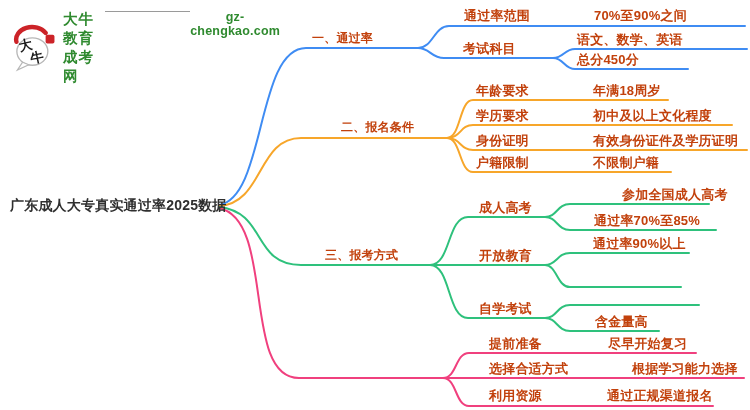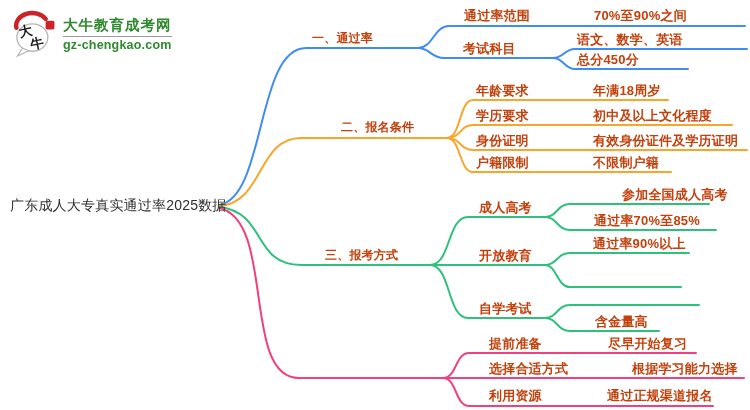--- a/index.html
+++ b/index.html
@@ -6,23 +6,23 @@
   #stage{
     position:relative;width:750px;height:410px;background:#ffffff;overflow:hidden;
     font-family:"Liberation Sans","DejaVu Sans",sans-serif;
   }
   #connectors{position:absolute;left:0;top:0;width:750px;height:410px;}
   .n{
     position:absolute;height:18px;line-height:18px;font-size:13px;color:#c2410c;
     white-space:nowrap;letter-spacing:0.2px;font-weight:bold;
   }
   .bl{font-size:12px;}
-  .central{font-size:14px;font-weight:400;color:#2f2f2f;}
+  .central{font-size:14px;font-weight:700;color:#2f2f2f;}
   .logo{position:absolute;left:12px;top:10px;display:flex;align-items:center;gap:5px;}
-  .logo-text{display:flex;flex-direction:column;}
+  .logo-text{display:flex;flex-direction:row;}
   .logo-title{font-size:14.5px;font-weight:700;color:#2f8a2f;letter-spacing:1px;}
   .logo-divider{border-top:1px solid #9a9a9a;margin:1px 0;width:100%;height:0;}
   .logo-url{font-size:12.5px;font-weight:700;color:#2f8a2f;letter-spacing:0.2px;text-align:center;}
 </style>
 </head>
 <body>
 
 <div id="stage">
 
   <svg id="connectors" viewBox="0 0 750 410">

